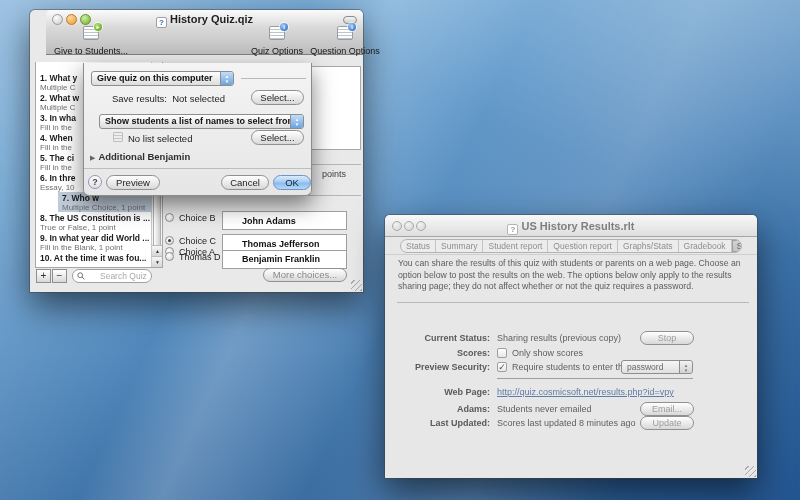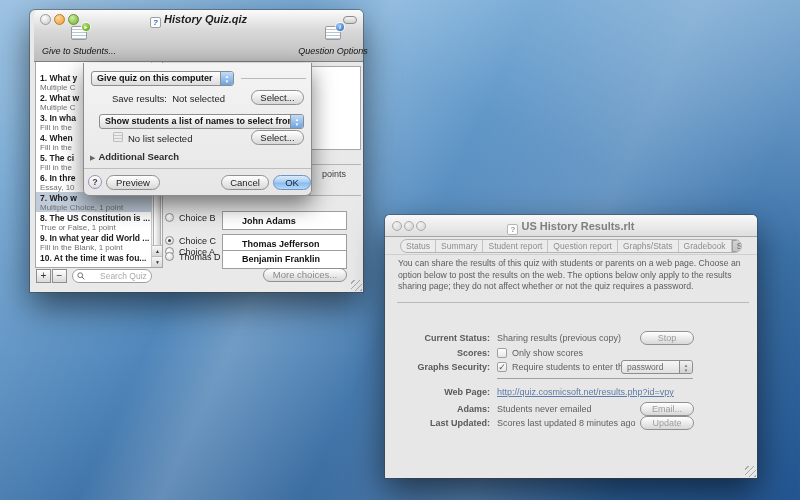--- a/index.html
+++ b/index.html
@@ -13,23 +13,23 @@
                       rgba(255,255,255,0.22) 38%, rgba(255,255,255,0.04) 52%,
                       rgba(255,255,255,0.16) 68%, rgba(255,255,255,0) 82%),
       linear-gradient(160deg, #8ab7de 0%, #69a2d2 22%, #4e86bb 50%, #35699f 75%, #235590 100%);
   }
 
   .window { position:absolute; border-radius:5px 5px 0 0;
     box-shadow:0 0 0 1px rgba(60,60,60,.45), 0 14px 34px rgba(0,0,0,.55); }
 
   
   #quiz-win { left:30px; top:10px; width:333px; height:282px; background:#e9e9e9; }
-  #quiz-head { position:absolute; left:4px; top:0; right:0; height:52px;
+  #quiz-head { position:absolute; left:16px; top:0; right:0; height:45px;
     border-radius:5px 5px 0 0; border-bottom:1px solid #7e7e7e;
-    background:linear-gradient(#fbfbfb, #d9d9d9 40%, #bdbdbd);font-style:italic; }
+    background:linear-gradient(#fbfbfb, #d9d9d9 40%, #bdbdbd); }
   .tl { position:absolute; top:4px; width:11px; height:11px; border-radius:50%; }
   .tl.close { left:6px;  background:radial-gradient(circle at 35% 30%, #fdfdfd, #c9c9c9); border:1px solid #9a9a9a; }
   .tl.min   { left:20px; background:radial-gradient(circle at 35% 30%, #fcd9a0, #ef9a2e); border:1px solid #bd7c27; }
   .tl.zoom  { left:34px; background:radial-gradient(circle at 35% 30%, #d2eda5, #6cb02c); border:1px solid #639130; }
   .win-title { position:absolute; top:3px; left:60px; right:60px; text-align:center;
     font-size:11px; font-weight:bold; color:#1e1e1e; white-space:nowrap; }
   .proxy { display:inline-block; width:11px; height:11px; background:#fff; border:1px solid #9f9f9f;
     border-radius:2px; font-size:8px; font-weight:bold; color:#2f6fc4; line-height:9px;
     text-align:center; vertical-align:-2px; margin-right:3px; }
   .pill-toggle { position:absolute; right:6px; top:6px; width:14px; height:8px;
@@ -42,21 +42,21 @@
   .badge { position:absolute; top:-4px; right:-4px; width:8px; height:8px; border-radius:50%;
     font-size:6px; line-height:8px; color:#fff; text-align:center; font-weight:bold;
     box-shadow:0 0 0 1px rgba(255,255,255,.7); }
   .badge.green { background:radial-gradient(circle at 35% 30%, #b4e06a, #4ea315); }
   .badge.blue  { background:radial-gradient(circle at 35% 30%, #9ec7f5, #2767c0); }
 
   
   #qlist { position:absolute; left:5px; top:52px; width:128px; height:206px;
     background:#fff; border:1px solid #a7a7a7; border-top:none; overflow:hidden; }
   .q-item { height:20px; padding:1px 3px 0 4px; overflow:hidden; }
-  .q-item.selected { background:#bfcbd9; }
+  .q-item.selected { background:#bfcbd9;margin-left:22px; }
   .q-title { font-size:8.5px; font-weight:bold; color:#1b1b1b; white-space:nowrap; }
   .q-sub   { font-size:8px; color:#6f6f6f; white-space:nowrap; }
   #qscroll { position:absolute; right:0; top:0; bottom:0; width:11px; background:#f4f4f4;
     border-left:1px solid #c9c9c9; }
   #qthumb { position:absolute; left:1px; top:130px; width:8px; height:90px; border-radius:4px;
     background:linear-gradient(90deg,#fefefe,#cfcfcf); border:1px solid #adadad; }
   .sc-arrow { position:absolute; left:0; width:11px; height:11px; font-size:5px; line-height:11px;
     text-align:center; color:#333; background:linear-gradient(#f6f6f6,#d6d6d6); border-top:1px solid #bbb; }
   .sc-arrow.up { bottom:11px; } .sc-arrow.down { bottom:0; }
 
@@ -163,20 +163,24 @@
     <span class="tl min"></span>
     <span class="tl zoom"></span>
     <div class="win-title">
       <span class="proxy">?</span><span>History Quiz.qiz</span>
     </div>
     <span class="pill-toggle"></span>
     <div class="tb-item" style="left:4px;">
       <span class="doc-ico"><span class="badge green">▸</span></span>
       <div class="lbl">Give to Students...</div>
     </div>
+    <div class="tb-item" style="left:196px;width:70px;">
+      <span class="doc-ico"><span class="badge blue">i</span></span>
+      <div class="lbl">Quiz Options</div>
+    </div>
     <div class="tb-item" style="left:258px;">
       <span class="doc-ico"><span class="badge blue">i</span></span>
       <div class="lbl">Question Options</div>
     </div>
   </div>
 
   <div id="qlist">
     <div style="height:10px;"></div>
     <div id="qlist-items">
         <div class="q-item">
@@ -285,21 +289,21 @@
   <div class="popup" style="left:15px; top:51px; width:205px;">
     <span>Show students a list of names to select from</span>
     <span class="stepper">▲<br>▼</span>
   </div>
 
   <span class="list-ico"></span>
   <span class="sheet-lbl" style="left:44px; top:70px;">No list selected</span>
   <div class="push-btn sel-btn" style="left:167px; top:67px;">Select...</div>
 
   <div id="disclosure">
-    <span class="tri">▶</span><span>Additional Search</span>
+    <span class="tri">▶</span><span>Additional Benjamin</span>
   </div>
   <div id="sheet-div"></div>
 
   <div id="help-btn">?</div>
   <div class="push-btn" id="preview-btn">Preview</div>
   <div class="push-btn" id="cancel-btn">Cancel</div>
   <div id="ok-btn">OK</div>
 </div>
 
 <div class="window" id="res-win">
@@ -330,21 +334,21 @@
     <span class="f-lbl">Current Status:</span>
     <span class="f-val">Sharing results (previous copy)</span>
     <span class="push-btn f-btn">Stop</span>
   </div>
   <div class="f-row" style="top:133px;">
     <span class="f-lbl">Scores:</span>
     <span class="cb"></span>
     <span class="f-val">Only show scores</span>
   </div>
   <div class="f-row" style="top:147px;">
-    <span class="f-lbl">Graphs Security:</span>
+    <span class="f-lbl">Preview Security:</span>
     <span class="cb">✓</span>
     <span class="f-val">Require students to enter their</span>
     <span class="popup f-val" id="sec-popup">
       <span>password</span>
       <span class="stepper gray">▲<br>▼</span>
     </span>
   </div>
   <div id="form-line"></div>
   <div class="f-row" style="top:172px;">
     <span class="f-lbl">Web Page:</span>

